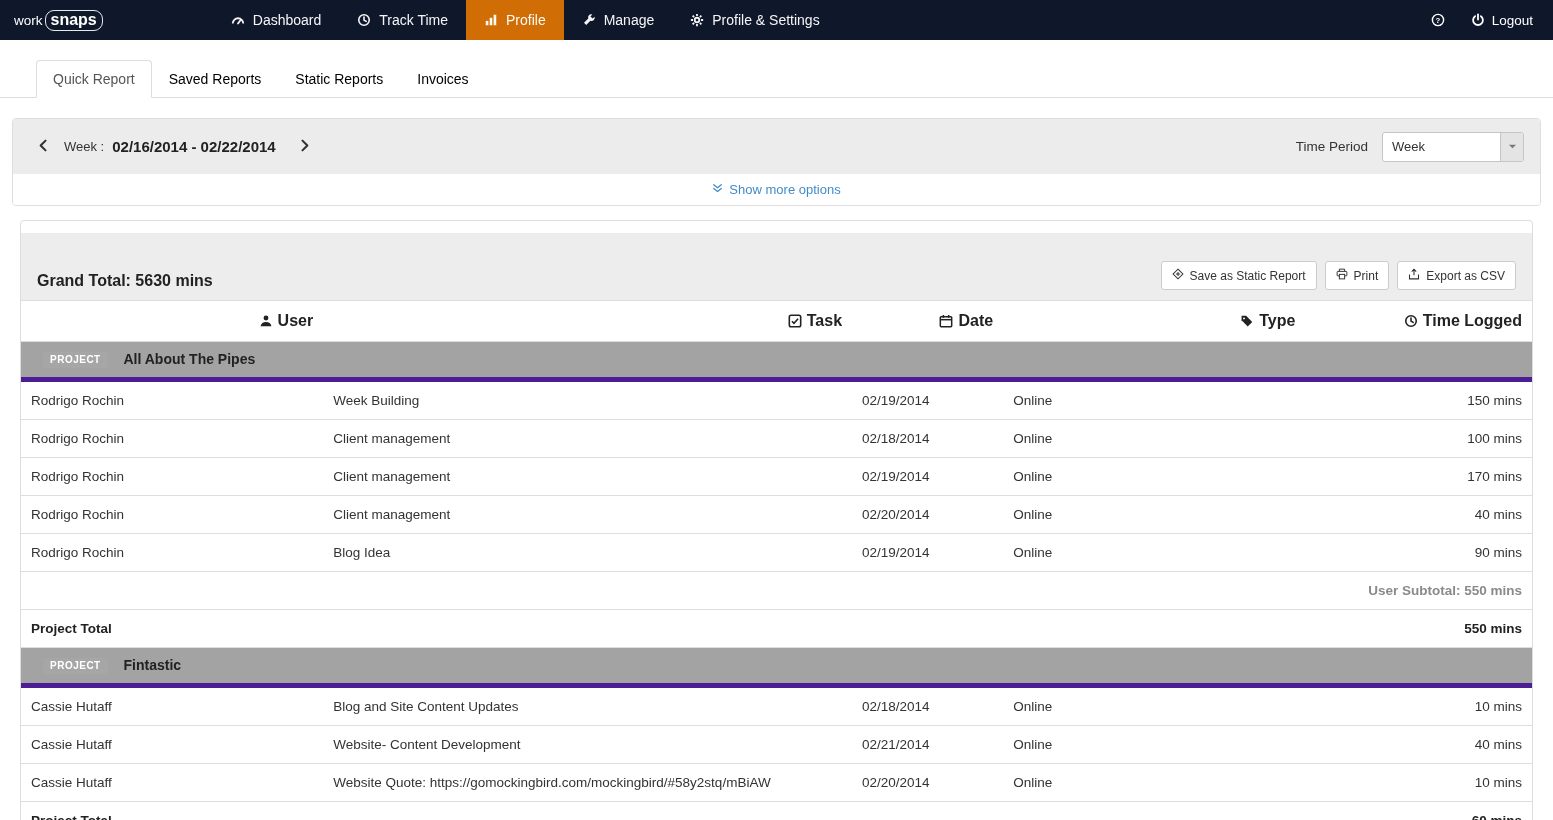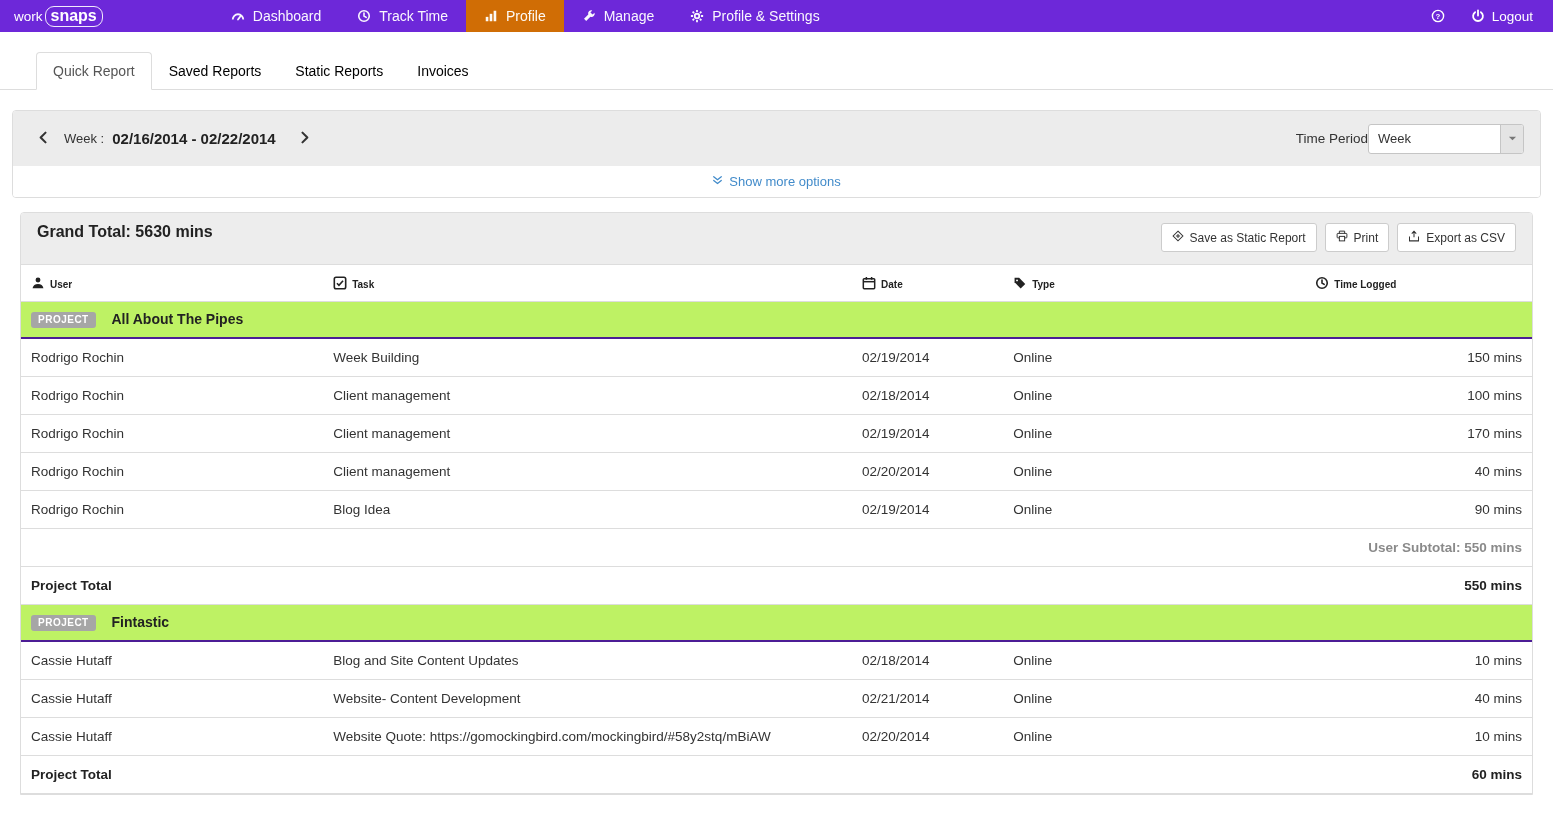--- a/index.html
+++ b/index.html
@@ -7,64 +7,64 @@
   body {
     width: 1553px; height: 820px; overflow: hidden;
     background: #fff; color: #333;
     font-family: "Liberation Sans", sans-serif;
     font-size: 13.5px;
   }
   svg.ic { width: 14px; height: 14px; display: inline-block; vertical-align: -2px; }
   svg.ic * { vector-effect: non-scaling-stroke; }
 
   
-  .navbar { height: 32px; background: #6d28d9; display: flex; align-items: stretch; color: #fff; }
+  .navbar { height: 40px; background: #0f172a; display: flex; align-items: stretch; color: #fff; }
   .brand { display: flex; align-items: center; padding: 0 14px; cursor: pointer; }
   .brand-snaps { font-size: 16px; font-weight: bold; border: 1px solid rgba(255,255,255,.9); border-radius: 9px; padding: 0 5px 1px 5px; margin-left: 2px; }
   .nav-items { display: flex; margin-left: 96px; }
   .nav-item { display: flex; align-items: center; gap: 8px; padding: 0 18px; color: rgba(255,255,255,.96); font-size: 14px; cursor: pointer; text-decoration: none; }
   .nav-item.active { background: #D06D05; }
   .nav-right { margin-left: auto; display: flex; align-items: center; gap: 26px; padding-right: 20px; }
   .nav-right .nav-link { display: flex; align-items: center; gap: 7px; color: #fff; font-size: 13.5px; cursor: pointer; text-decoration: none; }
 
   
   .tabs { display: flex; border-bottom: 1px solid #ddd; padding: 0 36px; margin-top: 20px; }
   .tab { padding: 10px 16px; font-size: 14px; color: #000000; cursor: pointer; border: 1px solid transparent; margin-bottom: -1px; border-radius: 4px 4px 0 0; text-decoration: none; }
   .tab.active { background: #fff; border-color: #ddd; border-bottom-color: #fff; color: #555; }
 
   
   .week-panel { margin: 20px 12px 0; border: 1px solid #ddd; border-radius: 4px; overflow: hidden; }
   .week-top { background: #ECECEC; display: flex; align-items: center; padding: 0 16px; height: 55px; }
   .wk-chev { background: none; border: none; color: #333; cursor: pointer; padding: 4px 8px; display: flex; align-items: center; }
   .wk-chev svg { width: 13px; height: 13px; }
   .week-label { font-size: 13px; color: #333; margin: 0 8px 0 6px; }
   .week-range { font-size: 15px; font-weight: bold; color: #222; margin-right: 14px; }
-  .week-right { margin-left: auto; display: flex; align-items: center; gap: 0; }
+  .week-right { margin-left: auto; display: flex; align-items: center; gap: 14px; }
   .tp-label { font-size: 13.5px; color: #333; }
-  .select { width: 156px; height: 30px; background: #fff; border: 1px solid #c5c5c5; border-radius: 3px; display: flex; align-items: center; cursor: pointer; }
+  .select { width: 142px; height: 30px; background: #fff; border: 1px solid #c5c5c5; border-radius: 3px; display: flex; align-items: center; cursor: pointer; }
   .select-value { padding-left: 9px; font-size: 13px; color: #333; }
   .select-caret { margin-left: auto; width: 23px; align-self: stretch; background: #E4E4E4; border-left: 1px solid #c5c5c5; border-radius: 0 2px 2px 0; display: flex; align-items: center; justify-content: center; color: #777; }
   .week-bottom { background: #fff; text-align: center; padding: 8px 0; }
   .more-link { color: #428BCA; font-size: 13px; cursor: pointer; text-decoration: none; display: inline-flex; align-items: center; gap: 6px; }
   .more-link svg { width: 11px; height: 11px; }
 
   
   .report-panel { margin: 14px 20px 0; border: 1px solid #ddd; border-radius: 4px 4px 0 0; overflow: hidden; }
-  .report-header { background: #EDEDED; display: flex; align-items: flex-start; padding: 10px 16px; height: 52px; border-bottom: 1px solid #ddd; }
+  .report-header { background: #EDEDED; display: flex; align-items: flex-end; padding: 10px 16px; height: 68px; border-bottom: 1px solid #ddd; margin-top: 12px; }
   .grand-total { margin: 0; font-size: 16px; font-weight: bold; color: #222; }
   .report-actions { margin-left: auto; display: flex; gap: 8px; }
   .btn { display: inline-flex; align-items: center; gap: 6px; background: #fff; border: 1px solid #ccc; border-radius: 3px; padding: 6px 10px; font-size: 12px; color: #333; cursor: pointer; font-family: inherit; }
   .btn svg { width: 12px; height: 12px; }
 
   table.report { width: 100%; border-collapse: collapse; background: #fff; }
-  table.report th { text-align: left; padding: 11px 10px; font-size: 10px; font-weight: bold; color: #222; border-bottom: 1px solid #ddd; white-space: nowrap; margin-top: 8px; }
+  table.report th { text-align: right; padding: 11px 10px; font-size: 16px; font-weight: bold; color: #222; border-bottom: 1px solid #ddd; white-space: nowrap; margin-top: 8px; }
   table.report th svg, table.report td svg { margin-right: 5px; }
   table.report td { padding: 11px 10px; border-bottom: 1px solid #ddd; font-size: 13.5px; color: #333; }
   .num { text-align: right; }
-  tr.project-band td { background: #bef264; border-bottom: 2px solid #4c1d95; padding: 9px 10px; }
+  tr.project-band td { background: #a3a3a3; border-bottom: 5px solid #4c1d95; padding: 9px 22px; }
   .badge-project { display: inline-block; background: #A6A6A6; color: #fff; font-size: 10px; font-weight: bold; letter-spacing: .5px; padding: 2px 7px 3px; border-radius: 3px; margin-right: 12px; vertical-align: 1px; }
   .project-name { font-size: 14px; font-weight: bold; color: #222; }
   tr.subtotal td { text-align: right; color: #8a8a8a; font-weight: bold; }
   tr.row-total td { font-weight: bold; color: #222; }
 </style>
 </head>
 <body>
 
 <header class="navbar">
   <div class="brand">

